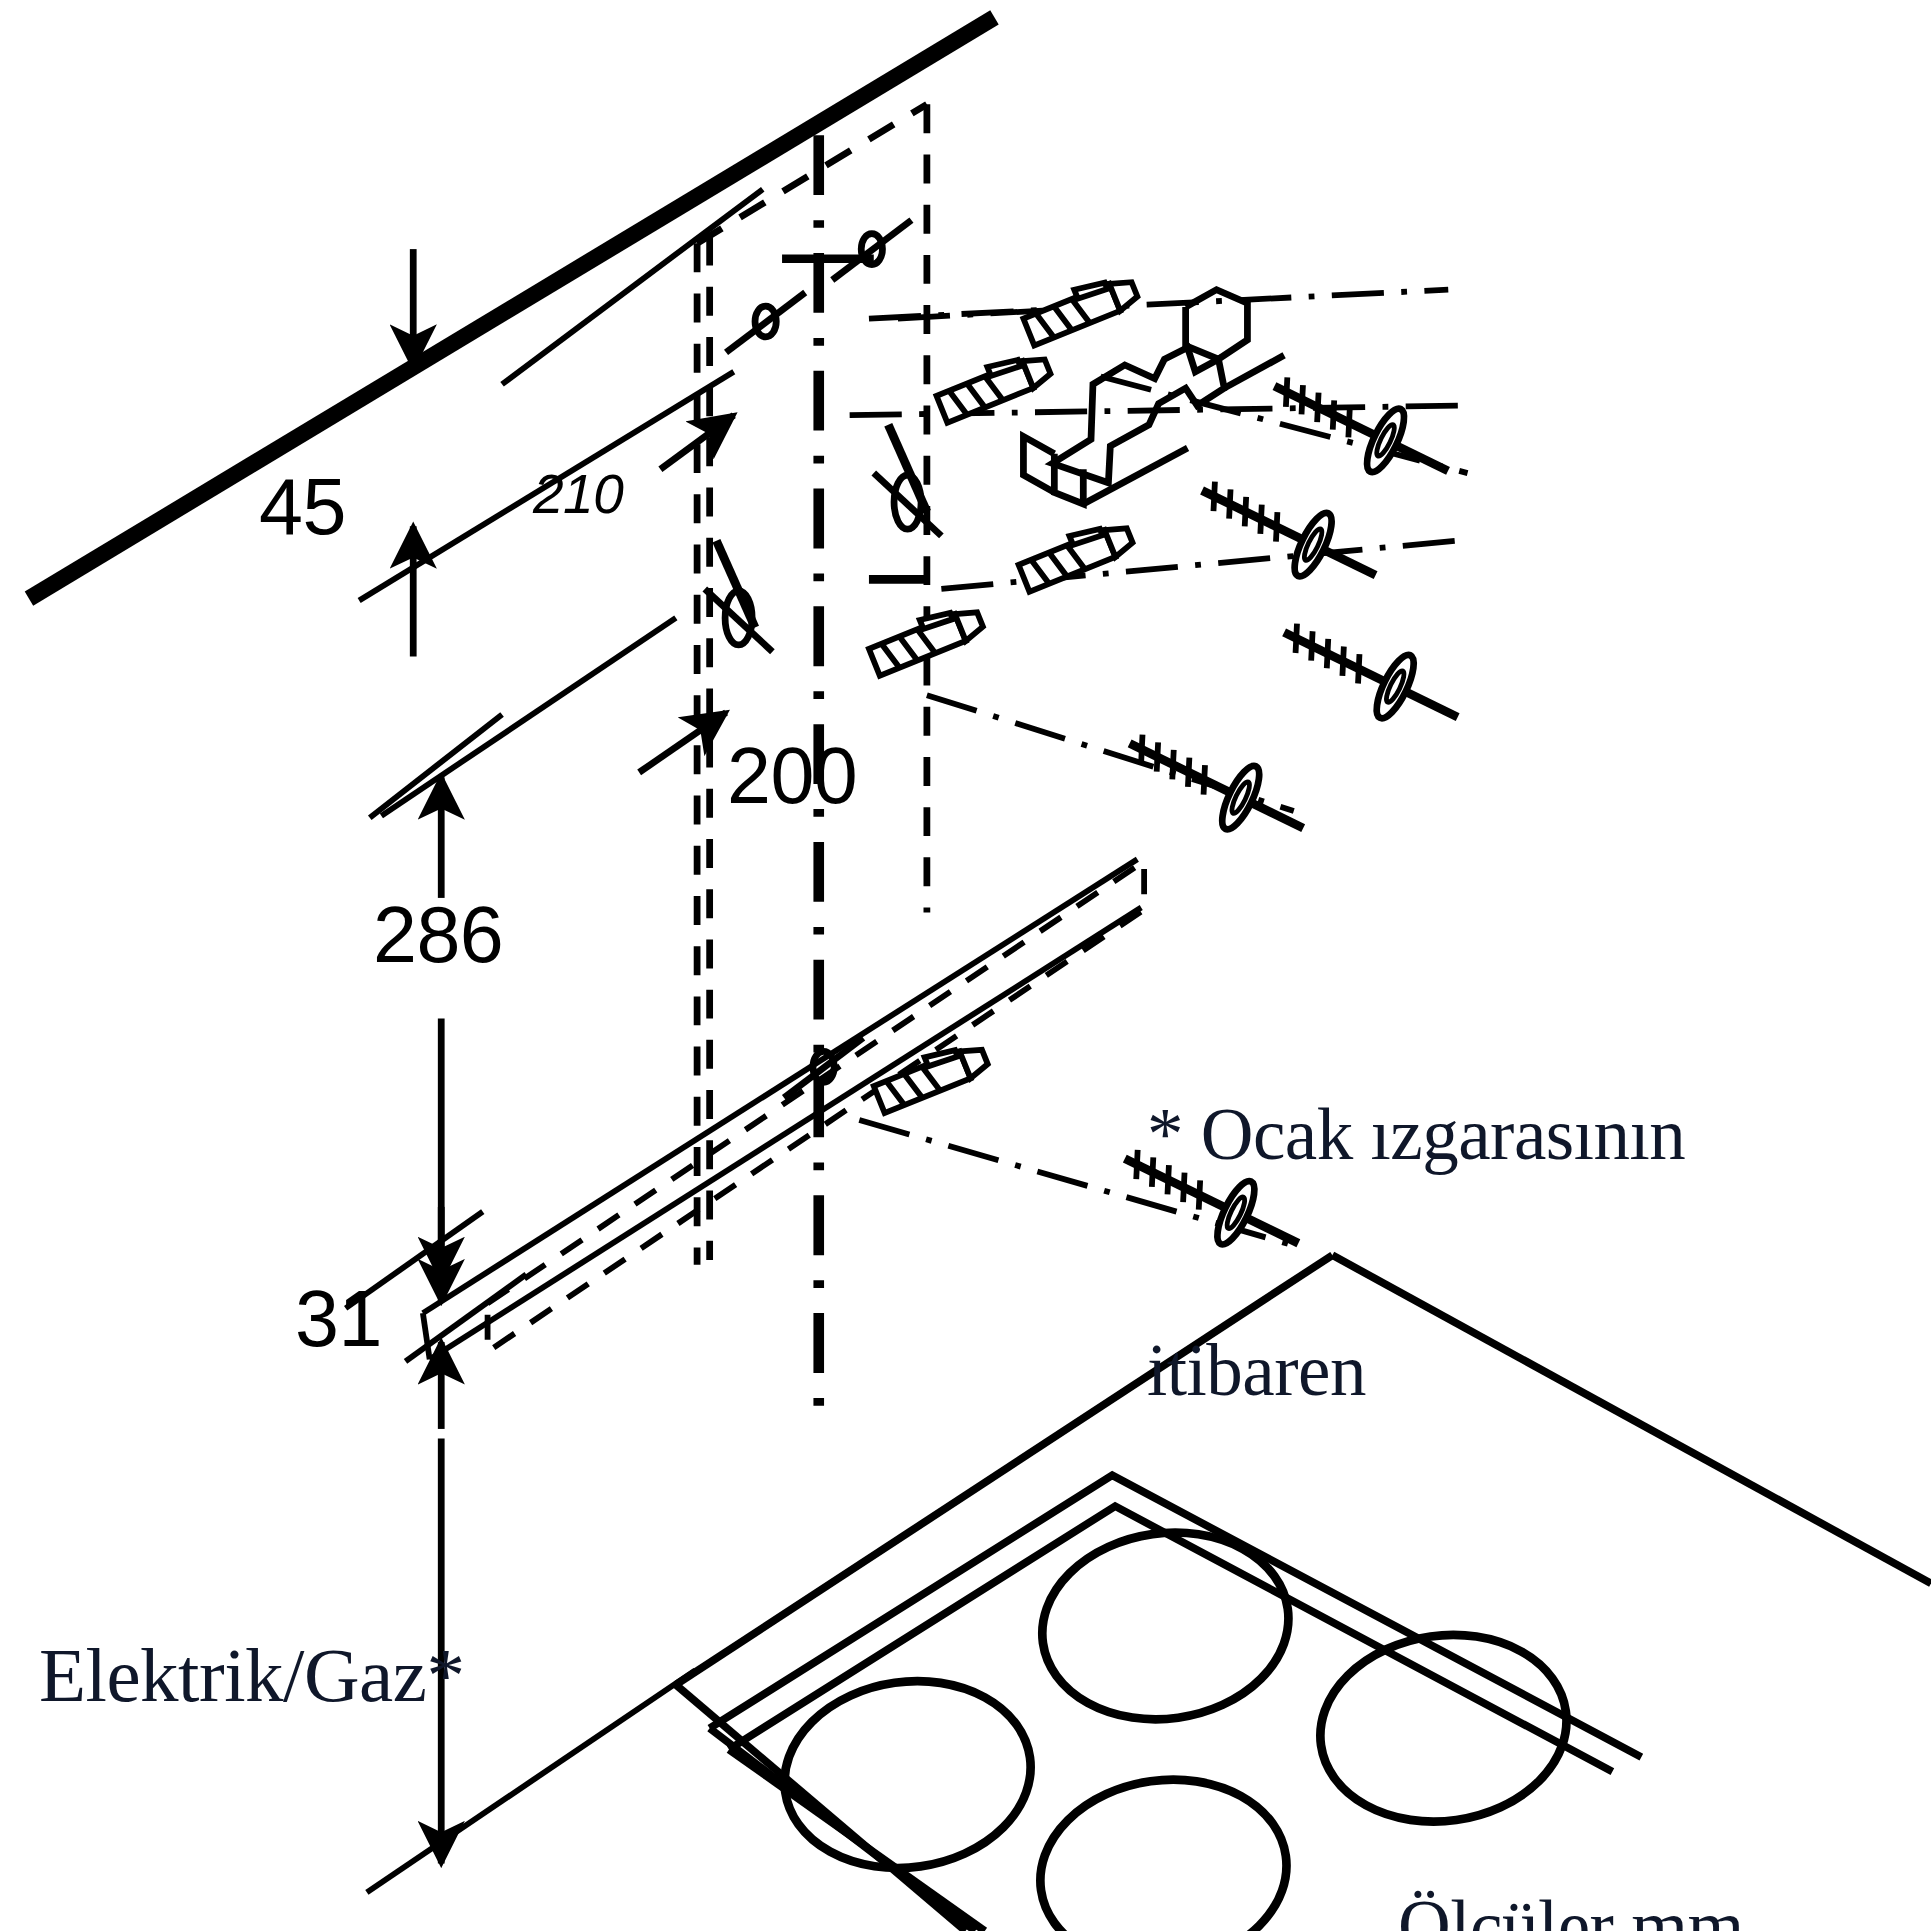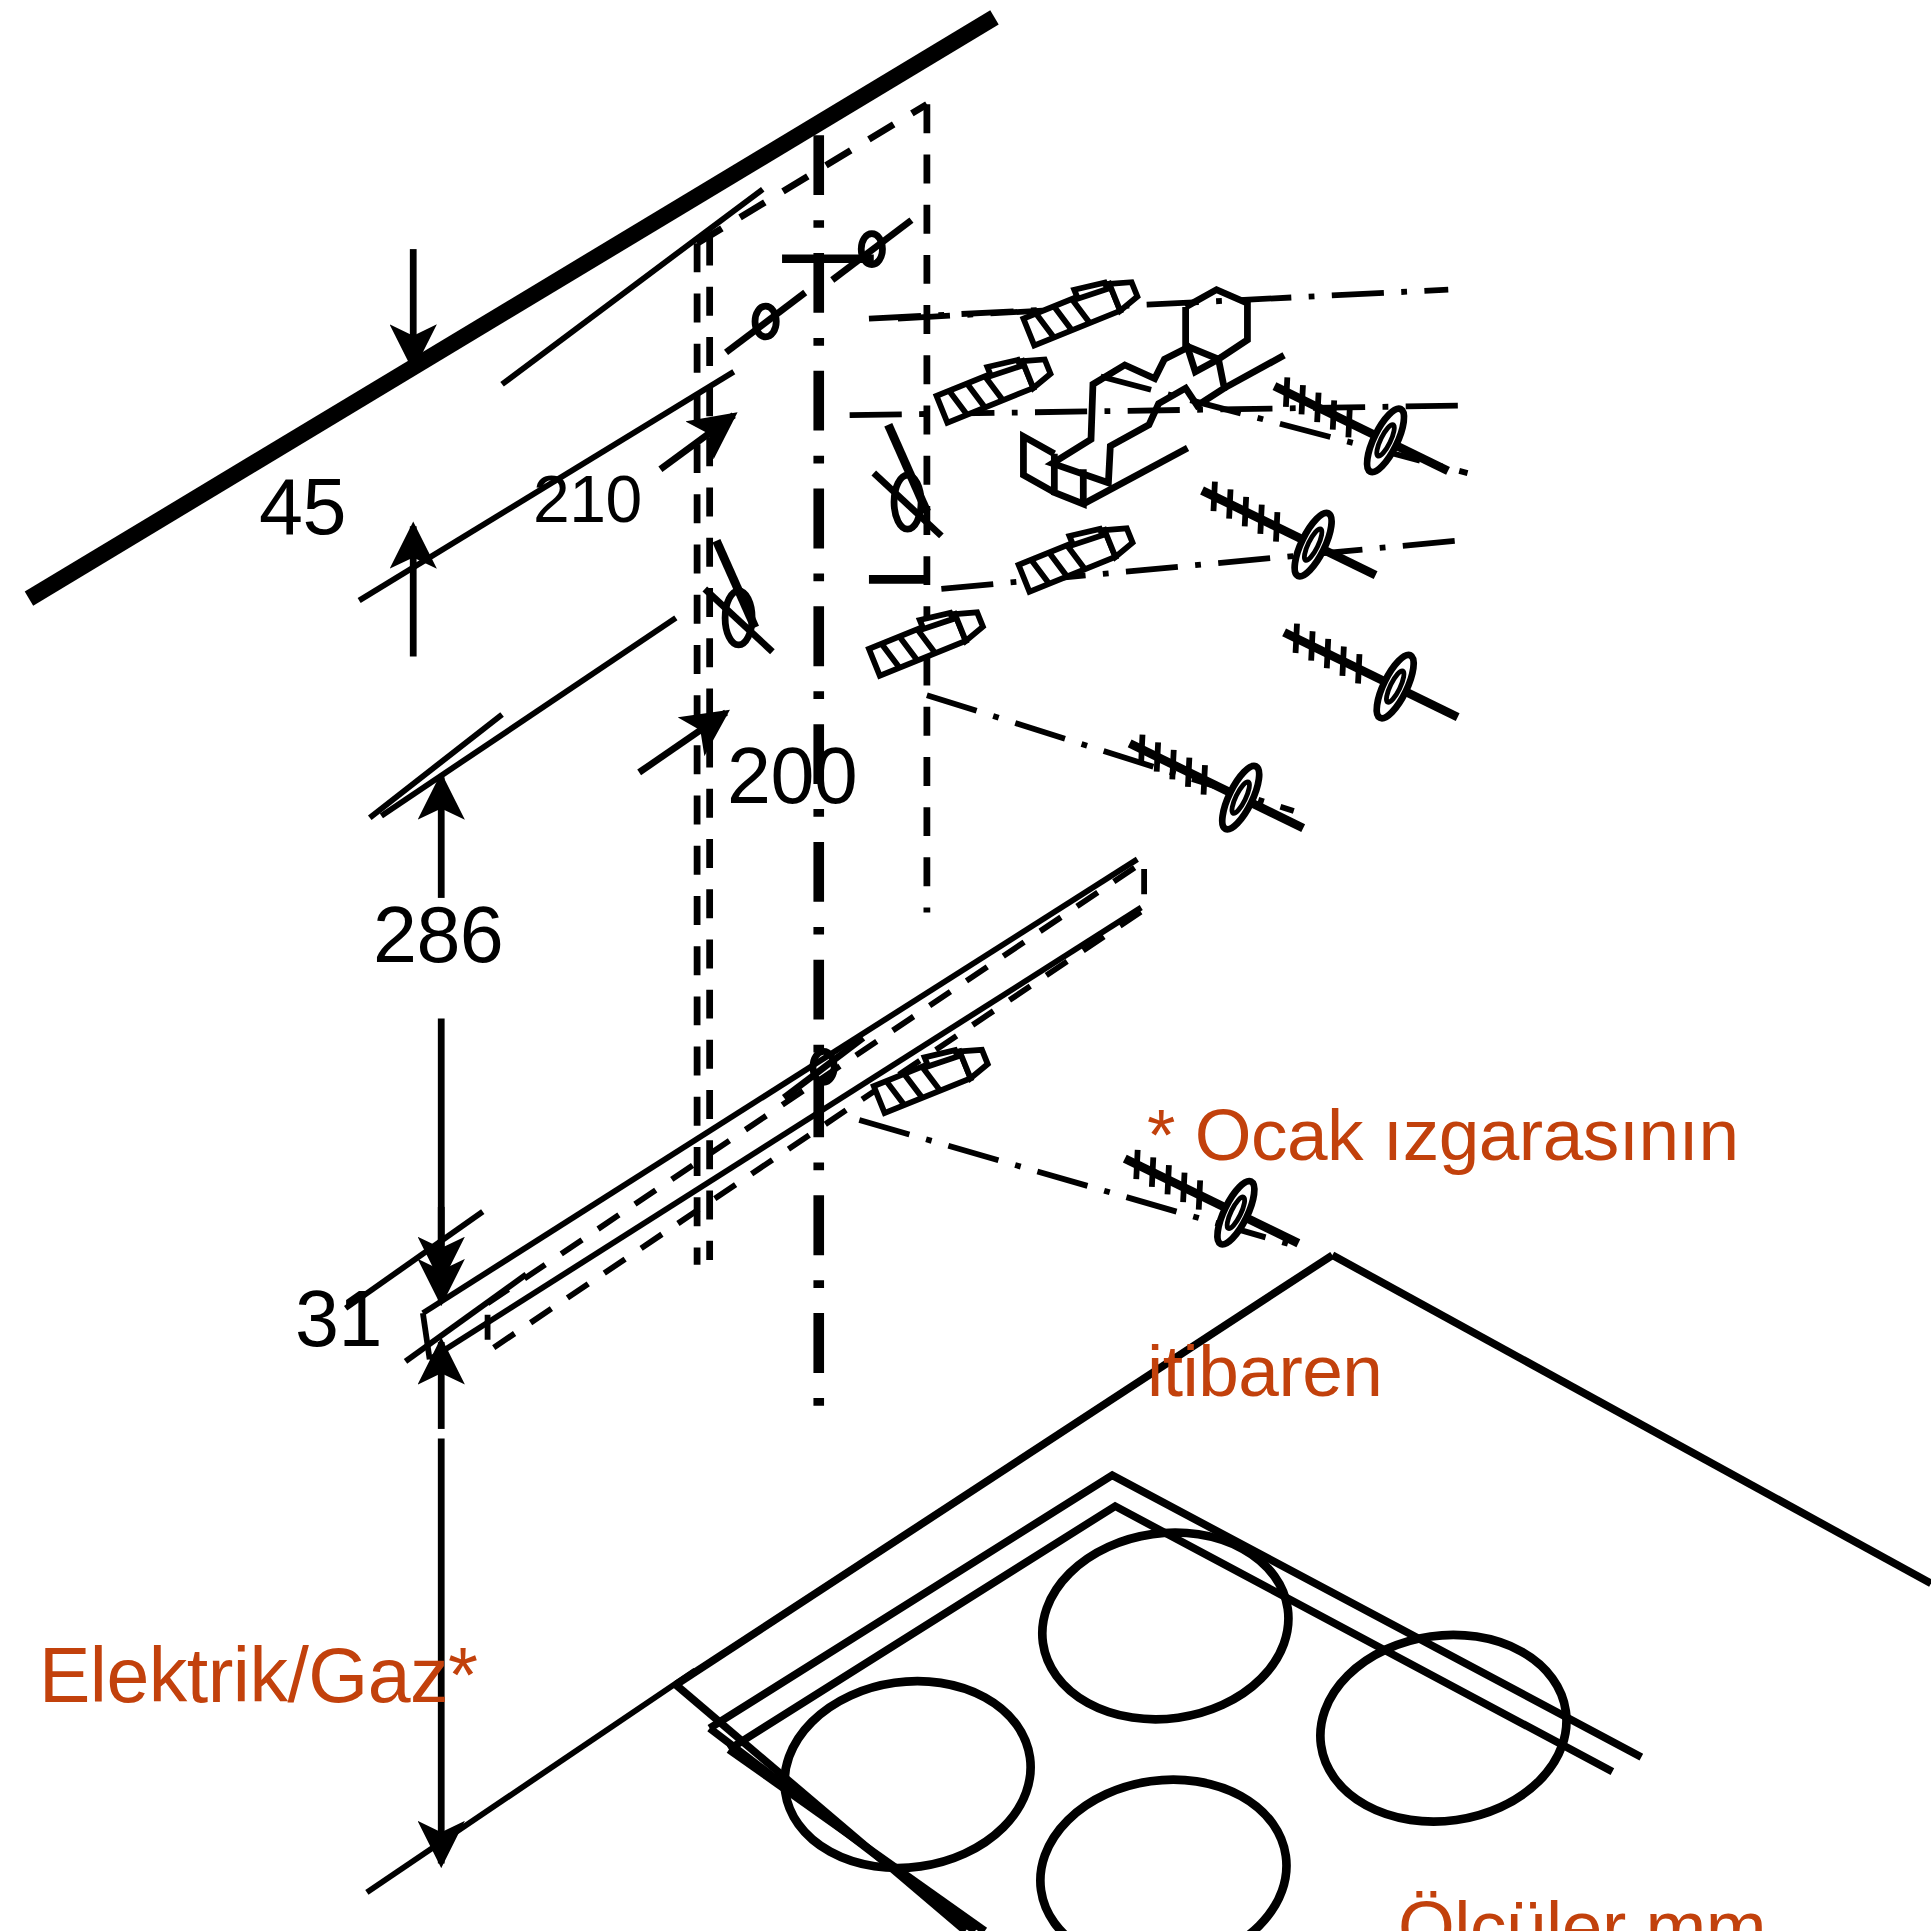--- a/index.html
+++ b/index.html
@@ -25,28 +25,28 @@
   .dim-label {
     position: absolute;
     font-family: "Liberation Sans", sans-serif;
     color: #000000;
     white-space: pre;
     line-height: 1.06;
     letter-spacing: -0.5px;
   }
   .note-block {
     position: absolute;
-    font-family: Liberation Sans, sans-serif;
-    color: #c2410c;
+    font-family: Liberation Serif, serif;
+    color: #0f172a;
     white-space: pre;
     line-height: 1.08;
     letter-spacing: -0.5px;
   }
   .d45   { left: 259px; top: 465px;  font-size: 79px; }
-  .d210  { left: 533px; top: 465px;  font-size: 66px; }
+  .d210  { left: 533px; top: 465px;  font-size: 55px; font-style: italic; }
   .d200  { left: 727px; top: 734px;  font-size: 79px; }
   .d286  { left: 373px; top: 893px;  font-size: 79px; }
   .d31   { left: 295px; top: 1277px; font-size: 79px; }
   .minnote   { left: 39px;  top: 1468px; font-size: 77px; }
   .ocaknote  { left: 1147px; top: 938px;  font-size: 73px; }
   .olcunote  { left: 1398px; top: 1730px; font-size: 73px; }
 </style>
 </head>
 <body>
 

